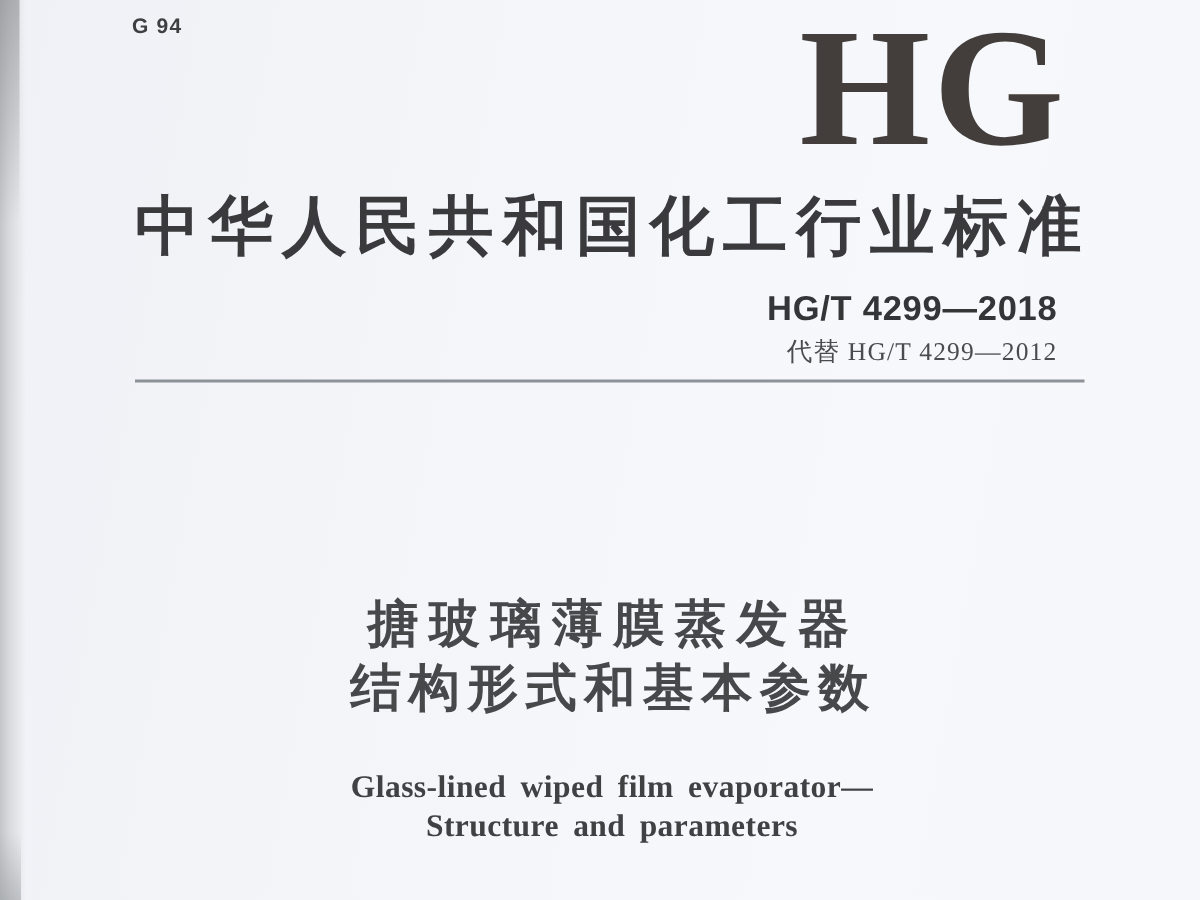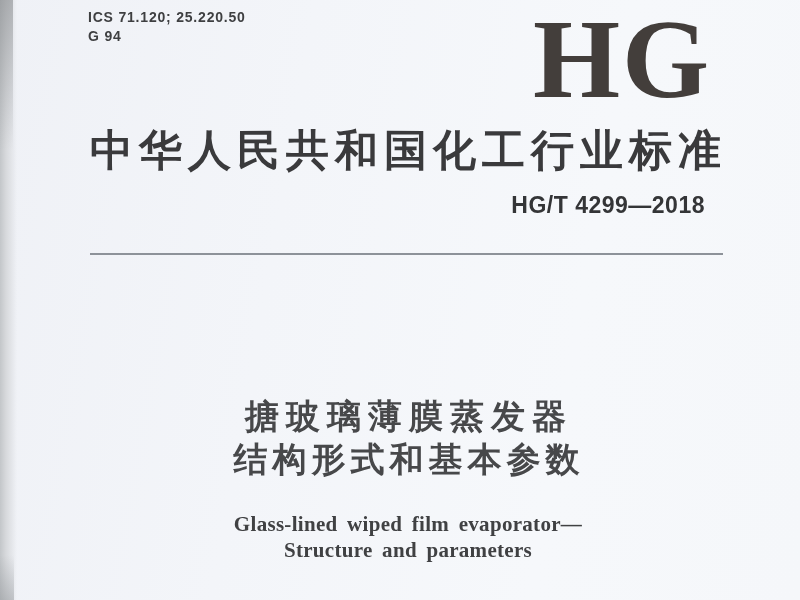--- a/index.html
+++ b/index.html
@@ -71,30 +71,30 @@
 </head>
 <body>
 
 <div class="page">
 
   <div class="edge-left"></div>
   <div class="edge-left-top"></div>
   <div class="edge-left-bottom"></div>
 
   <div class="meta">
-    <div class="ics">ICS 71.120; 25.220.50</div>
     <div class="cls">G 94</div>
   </div>
 
   <div class="logo">HG</div>
 
   <div class="std-name">中华人民共和国化工行业标准</div>
 
   <div class="code-block">
     <div class="code">HG/T 4299—2018</div>
+    <div class="replaces">代替 HG/T 4299—2012</div>
   </div>
 
   <div class="rule"></div>
 
   <div class="title-zh">
     <div class="l1">搪玻璃薄膜蒸发器</div>
     <div class="l2">结构形式和基本参数</div>
   </div>
 
   <div class="title-en">

